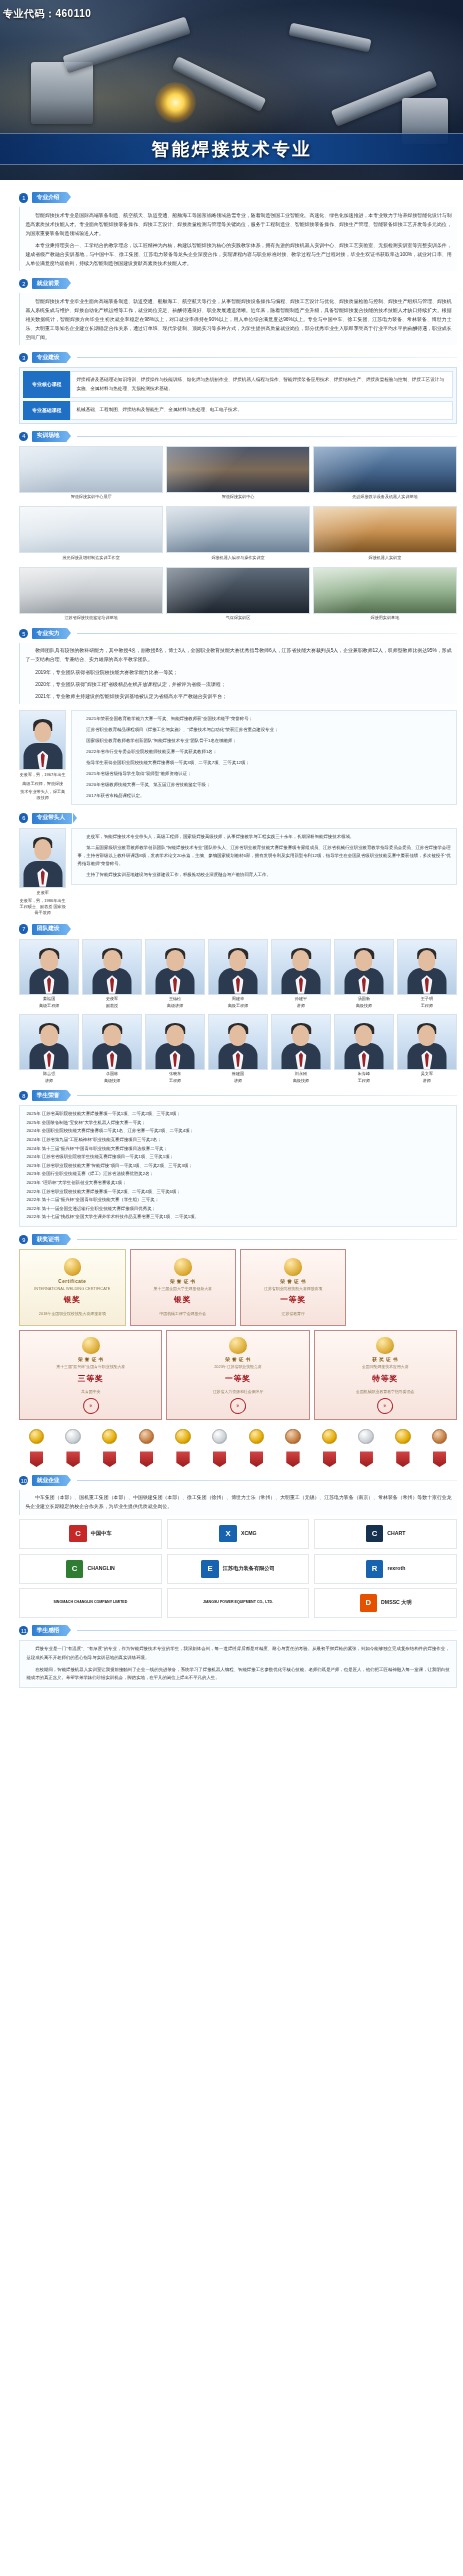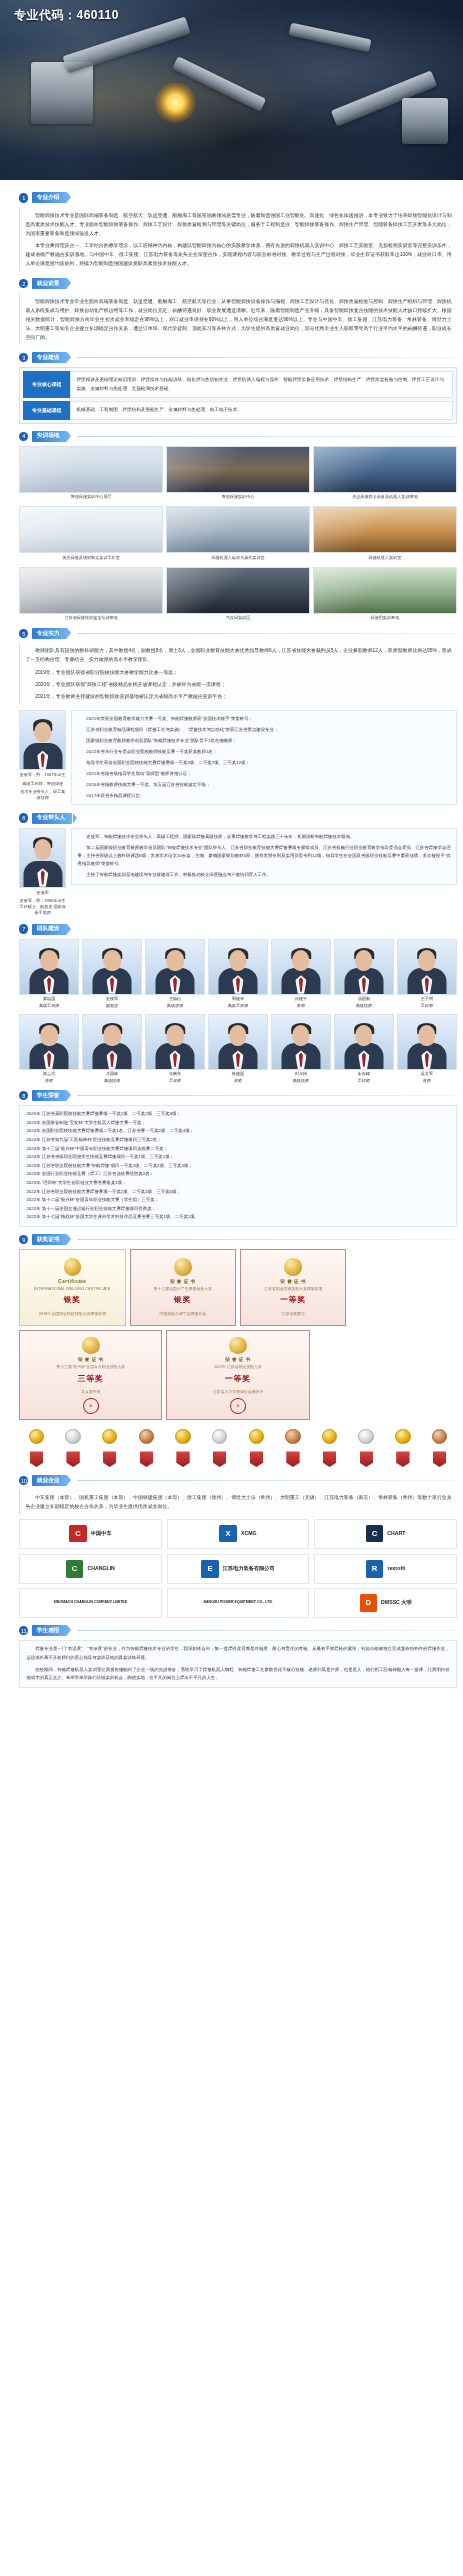--- a/index.html
+++ b/index.html
@@ -40,22 +40,22 @@
   .a3 { width:82px; height:13.4px; top:31px; left:289px; transform:rotate(12deg); }
   .a4 { width:108px; height:16.5px; top:90px; left:330px; transform:rotate(-22deg); }
   .a5 { width:62px; height:62px; border-radius:50%; top:62px; left:31px; background:radial-gradient(circle at 35% 30%,#c9d2da,#5e6a79 70%,#2c343f); }
   .a6 { width:46px; height:46px; border-radius:50%; top:98px; left:402px; background:radial-gradient(circle at 35% 30%,#c9d2da,#5e6a79 70%,#2c343f); }
   .hero .spark {
     position:absolute; width:41px; height:41px; border-radius:50%;
     background:radial-gradient(circle,#fff9c4 0%, #ffd54f 28%, rgba(255,160,0,.4) 55%, transparent 75%);
     top:82px; left:155px; filter:blur(0.5px);
   }
   .hero-code {
-    position:absolute; top:7.2px; left:14px;
-    color:#fff; font-size:12px; font-weight:bold;
+    position:absolute; top:7.2px; left:3px;
+    color:#fff; font-size:10px; font-weight:bold;
     letter-spacing:0.5px;
     text-shadow:0 0.5px 2.1px rgba(0,0,0,.8);
   }
   .hero-title-bar {
     position:absolute; left:0; right:0; bottom:15.5px;
     height:32px;
     background:linear-gradient(90deg, rgba(10,45,100,.92), rgba(18,80,160,.88) 55%, rgba(10,45,100,.92));
     border-top:1px solid rgba(255,255,255,.35);
     border-bottom:1px solid rgba(255,255,255,.35);
     display:flex; align-items:center; justify-content:center;
@@ -290,20 +290,23 @@
   <div class="hero">
     <div class="machine"></div>
     <div class="arm a5"></div>
     <div class="arm a1"></div>
     <div class="arm a2"></div>
     <div class="arm a3"></div>
     <div class="arm a4"></div>
     <div class="arm a6"></div>
     <div class="spark"></div>
     <div class="hero-code">专业代码：460110</div>
+    <div class="hero-title-bar">
+      <div class="hero-title">智能焊接技术专业</div>
+    </div>
   </div>
 
   <div class="content">
 
     <div class="sec-head">
       <div class="sec-badge">1</div>
       <div class="sec-label">专业介绍</div>
       <div class="sec-rule"></div>
     </div>
     <div class="para">
@@ -695,20 +698,28 @@
         <div class="seal">章</div>
       </div>
       <div class="cert red cert2">
         <div class="crest"></div>
         <div class="ct">荣 誉 证 书</div>
         <div class="cs">2023年江苏省职业技能竞赛</div>
         <div class="cmain">一等奖</div>
         <div class="cs">江苏省人力资源和社会保障厅</div>
         <div class="seal">章</div>
       </div>
+      <div class="cert red cert2">
+        <div class="crest"></div>
+        <div class="ct">获 奖 证 书</div>
+        <div class="cs">全国智能焊接技术应用大赛</div>
+        <div class="cmain">特等奖</div>
+        <div class="cs">全国机械职业教育教学指导委员会</div>
+        <div class="seal">章</div>
+      </div>
     </div>
 
     <div class="medals">
       <div class="medal">
           <div class="disc"></div>
         </div>
       <div class="medal silver">
           <div class="disc"></div>
         </div>
       <div class="medal">

